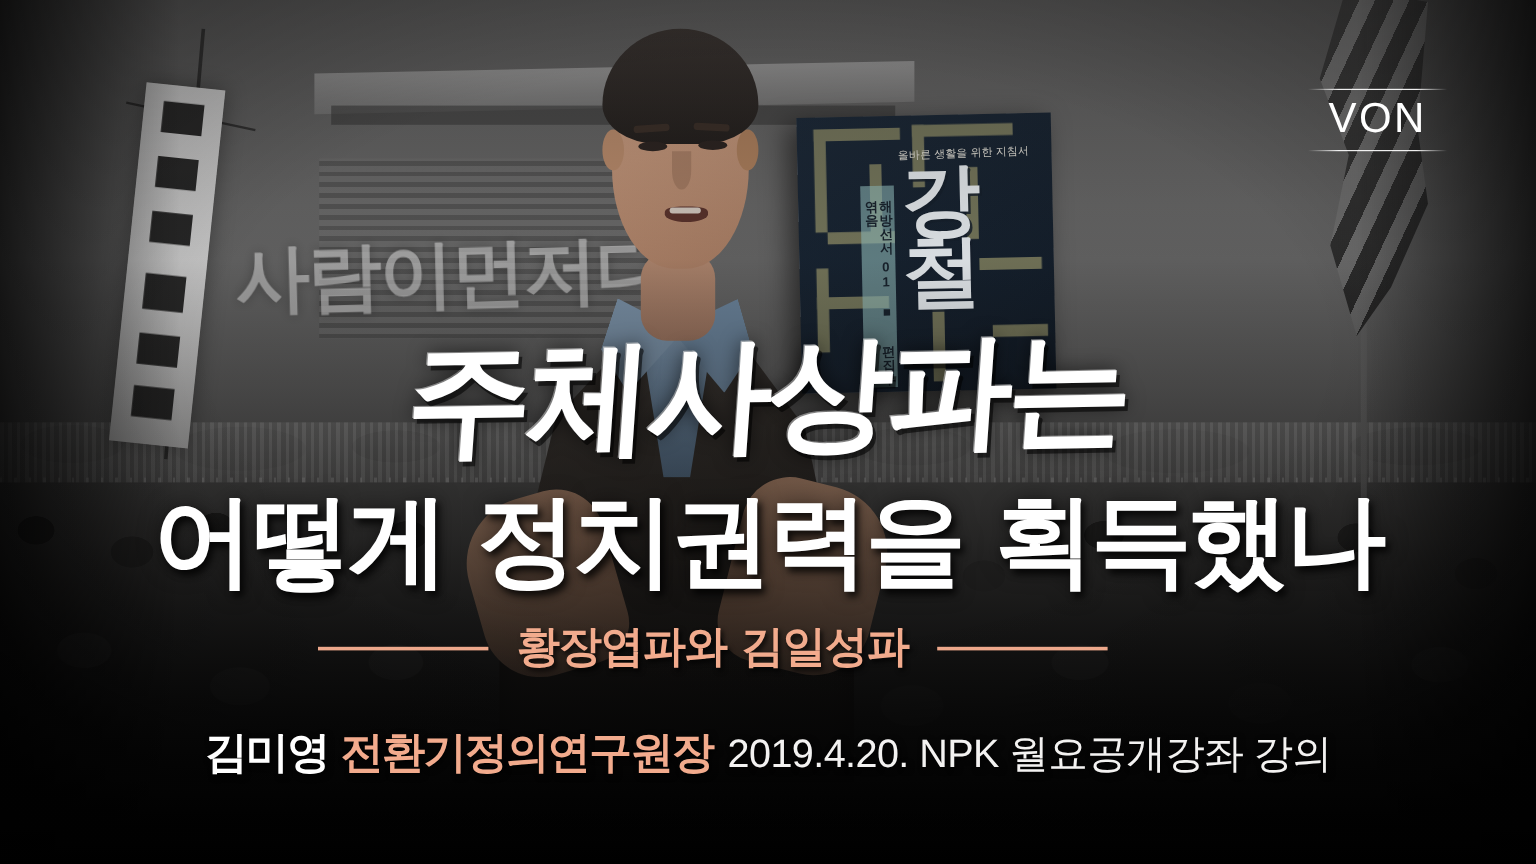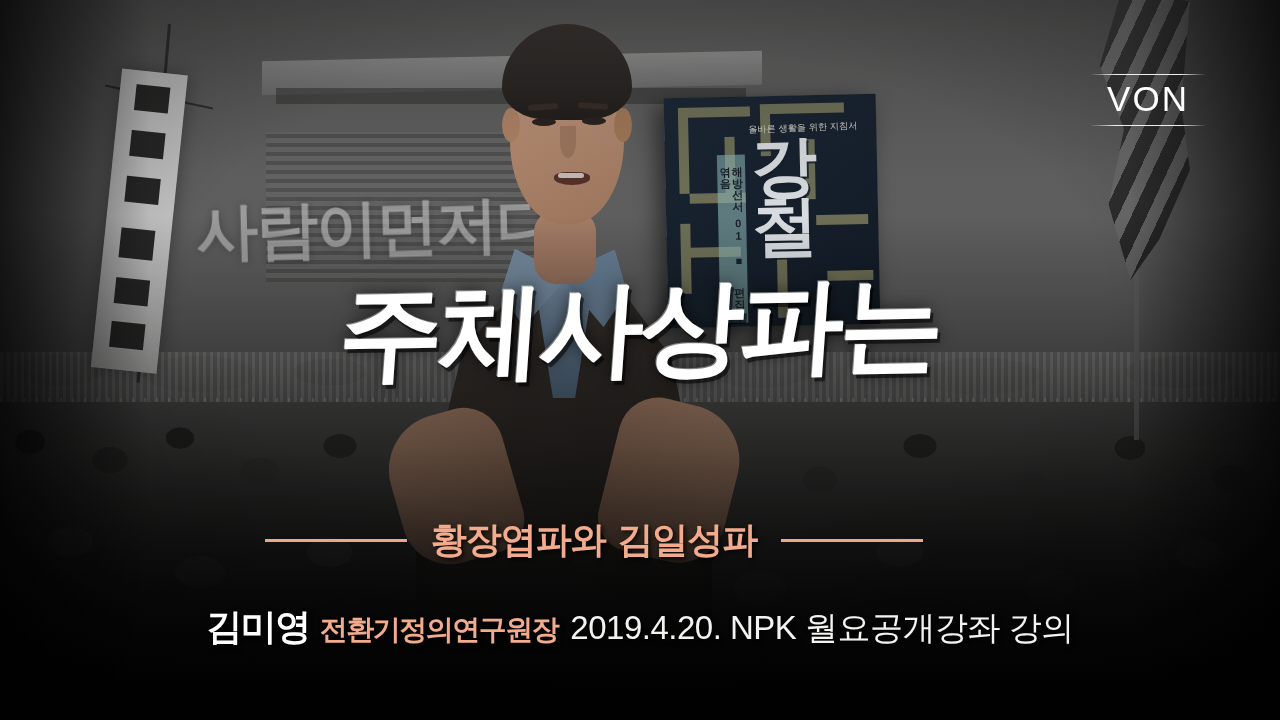--- a/index.html
+++ b/index.html
@@ -312,21 +312,21 @@
     display:flex;align-items:baseline;justify-content:center;
     white-space:nowrap;
     text-shadow:2px 2px 5px rgba(0,0,0,.85);
   }
   .cap-name{
     font-family:Liberation Serif, serif;
     font-size:36px;font-weight:700;color:#ffffff;letter-spacing:-1.5px;
   }
   .cap-role{
     font-family:"DejaVu Sans","Liberation Sans",sans-serif;
-    font-size:28px;font-weight:700;color:#f2ab8d;letter-spacing:-1.5px;
+    font-size:36px;font-weight:700;color:#f2ab8d;letter-spacing:-1.5px;
     margin-left:10px;
   }
   .cap-meta{
     font-family:"Liberation Sans","DejaVu Sans",sans-serif;
     font-size:33px;font-weight:400;color:#f3f2f1;letter-spacing:-.5px;
     margin-left:12px;
   }
 </style>
 </head>
 <body>
@@ -384,20 +384,21 @@
   <div class="grade"></div>
   <div class="edge-l"></div>
   <div class="edge-r"></div>
   <div class="vignette"></div>
 
   <div class="logo">
     <div class="logo-text">VON</div>
   </div>
 
   <div class="title1">주체사상파는</div>
+  <div class="title2">어떻게 정치권력을 획득했나</div>
 
   <div class="subrow">
     <div class="subrule"></div>
     <div class="subtitle">황장엽파와 김일성파</div>
     <div class="subrule"></div>
   </div>
 
   <div class="caption">
     <span class="cap-name">김미영</span>
     <span class="cap-role">전환기정의연구원장</span>

